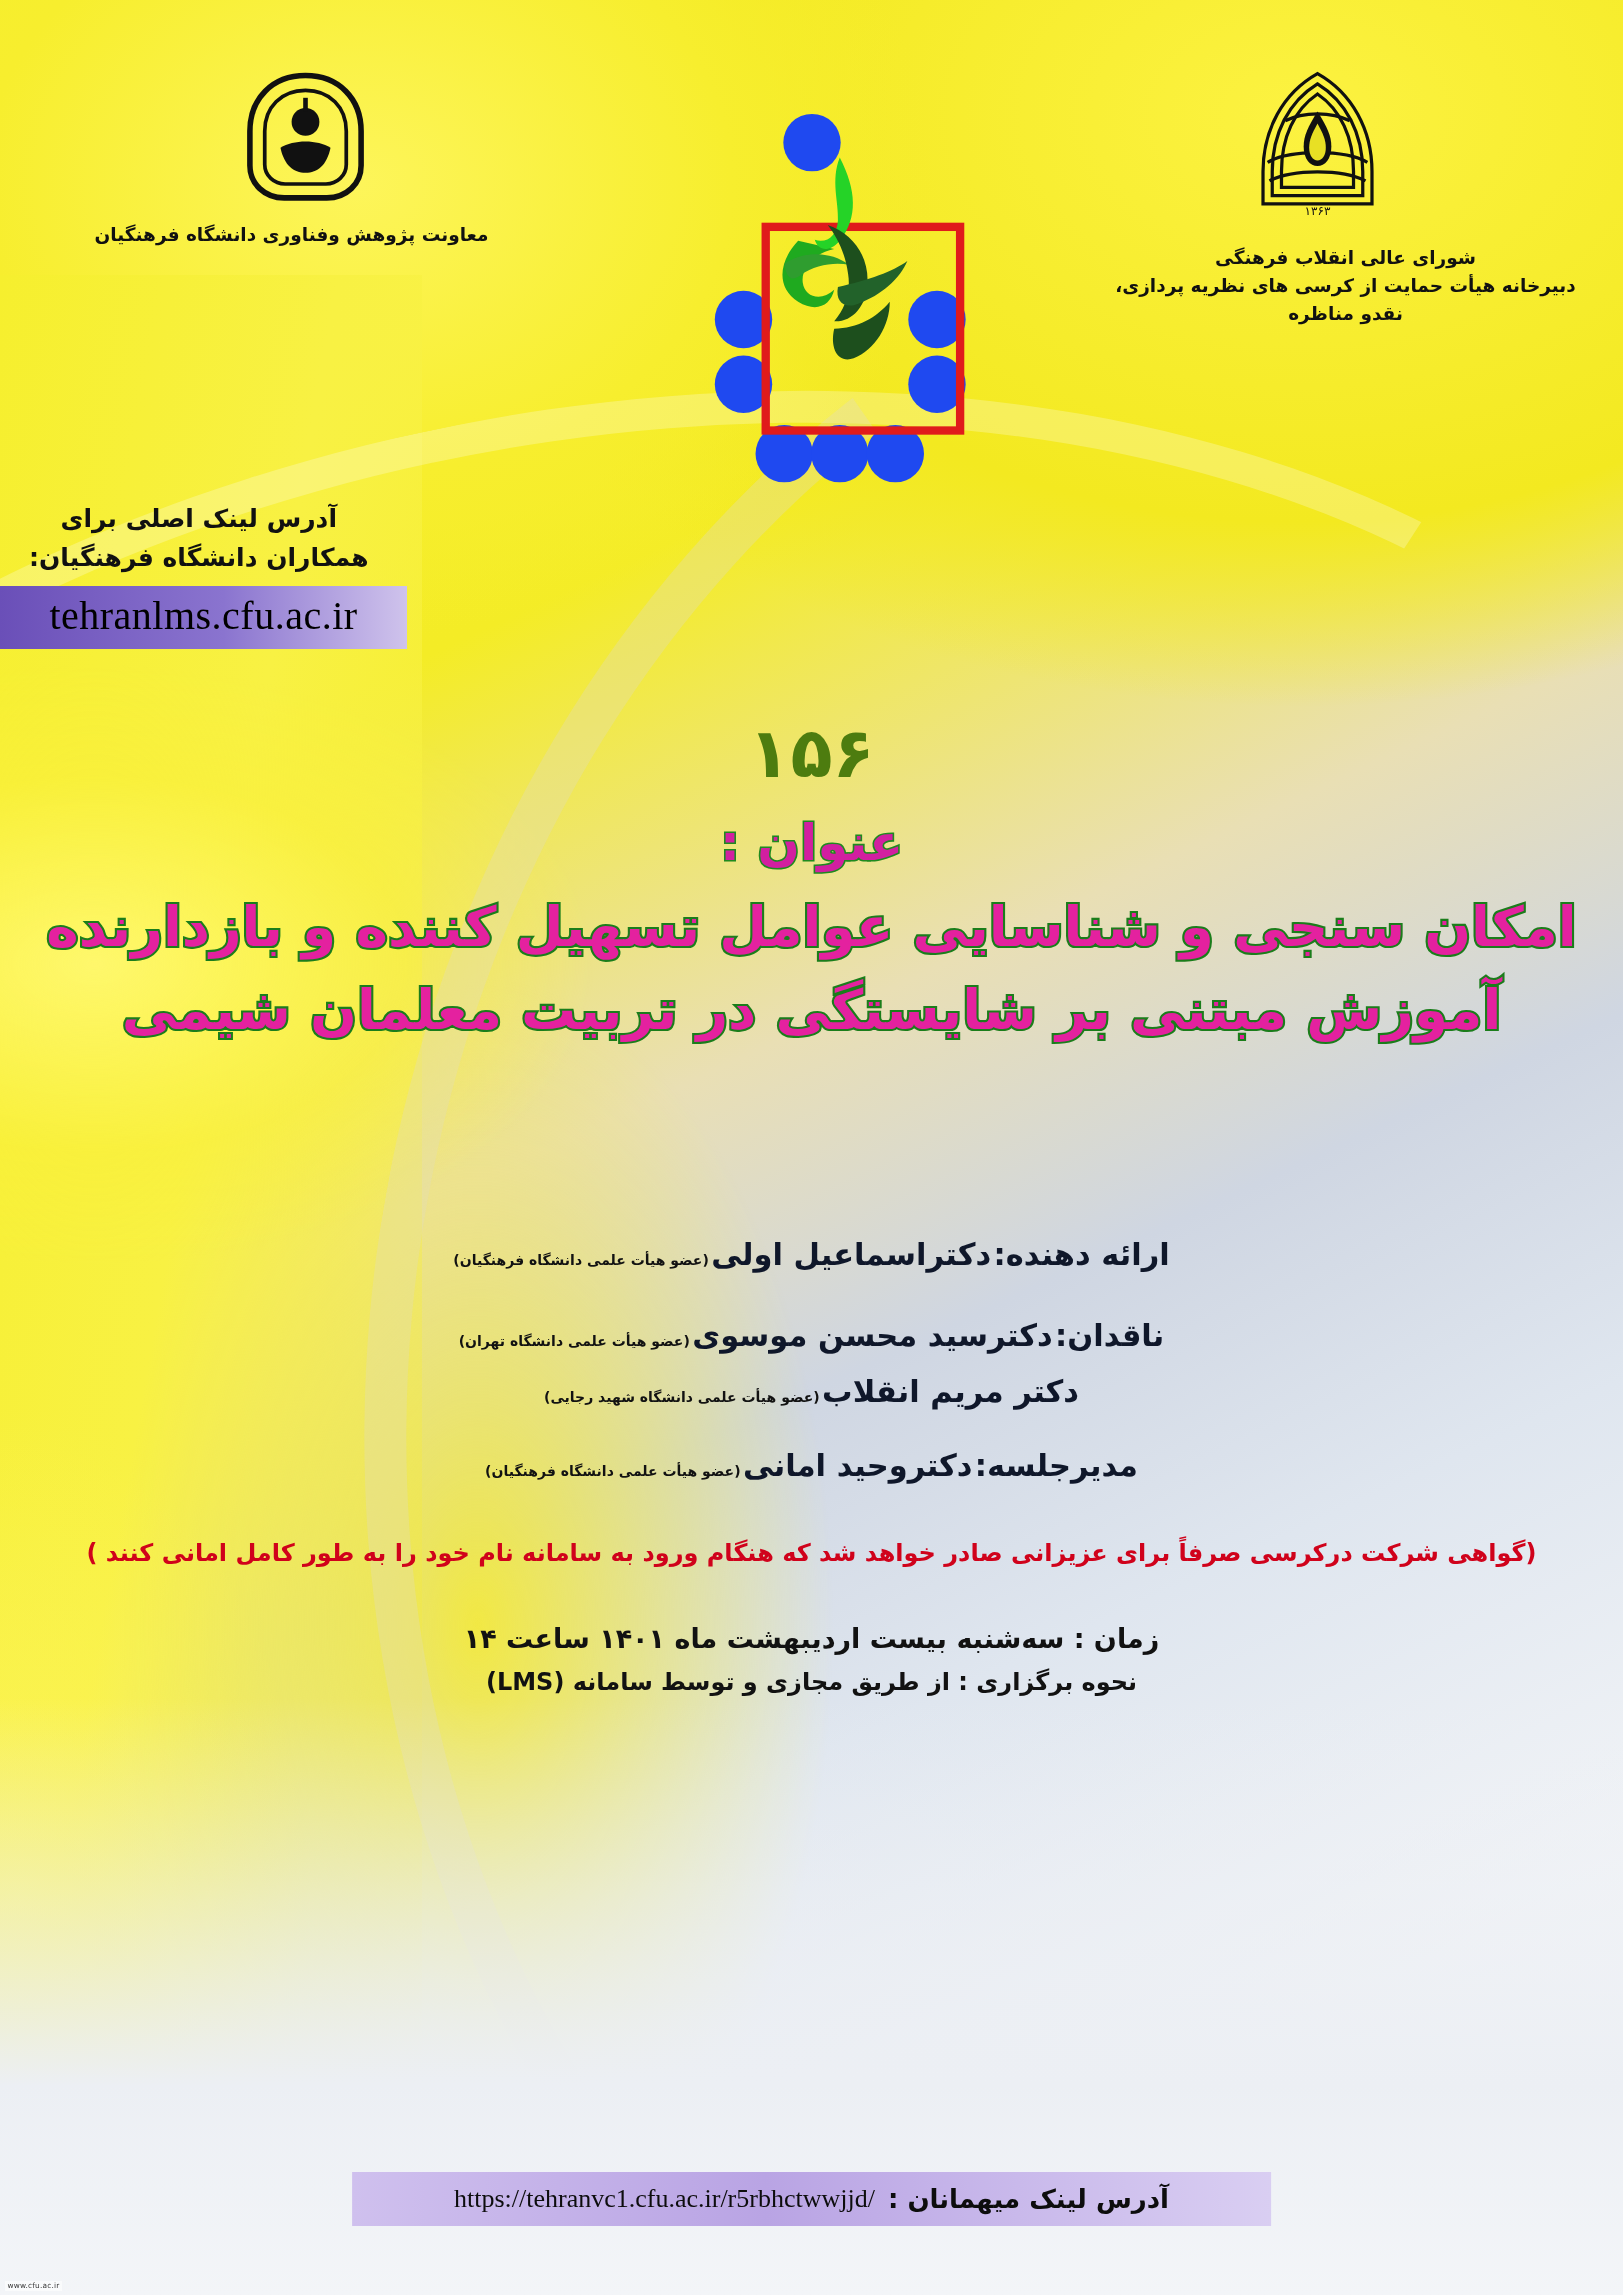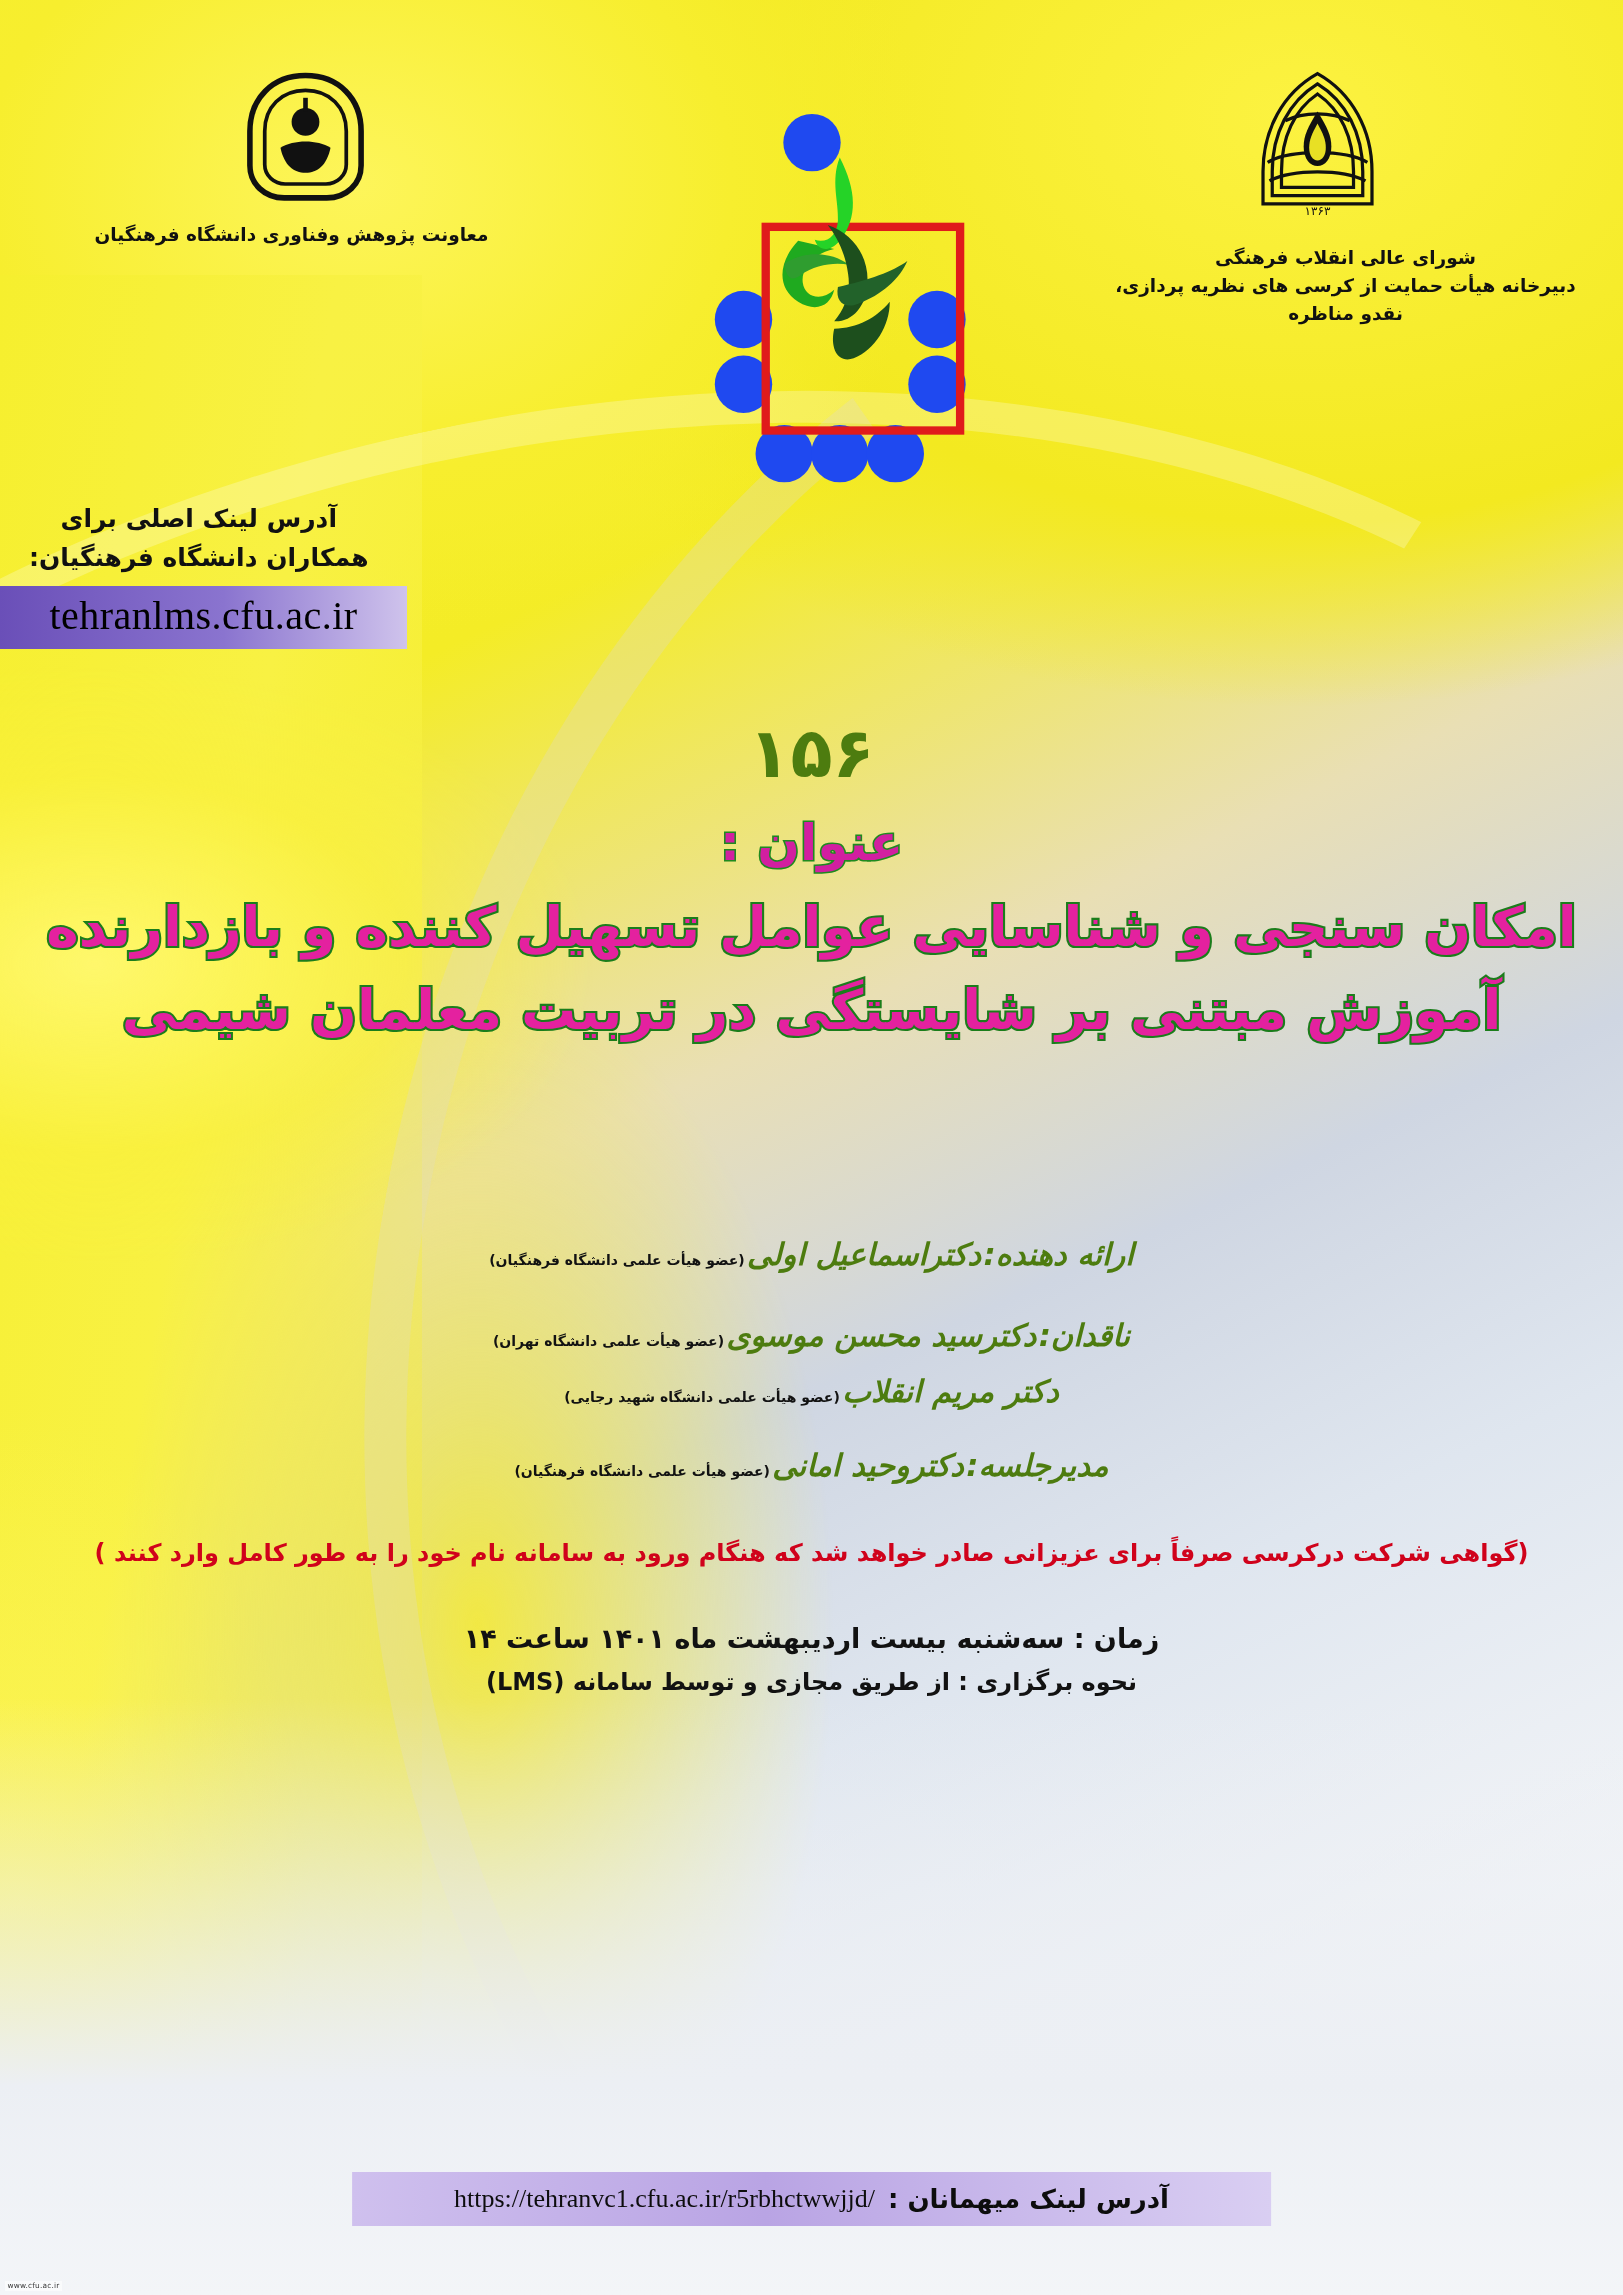--- a/index.html
+++ b/index.html
@@ -205,22 +205,21 @@
     direction: rtl;
     text-align: center;
   }
   .row {
     margin-bottom: 7.4px;
     line-height: 1.6;
   }
   .row-big {
     font-size: 30.5px;
     font-weight: bold;
-    color: #4d7c0f;
-    font-style: italic;
+    color: #0f172a;
   }
   .row-sub {
     font-size: 14px;
     font-weight: bold;
     color: #121212;
   }
   .gap-lg { margin-top: 32px; }
   .gap-md { margin-top: 25px; }
   .note {
     font-size: 24px;
@@ -382,21 +381,21 @@
     <span class="row-big">دکتر مریم انقلاب</span>
     <span class="row-sub">(عضو هیأت علمی دانشگاه شهید رجایی)</span>
   </div>
 
   <div class="row gap-md">
     <span class="row-big">مدیرجلسه:</span>
     <span class="row-big">دکتروحید امانی</span>
     <span class="row-sub">(عضو هیأت علمی دانشگاه فرهنگیان)</span>
   </div>
 
-  <div class="note">(گواهی شرکت درکرسی صرفاً برای عزیزانی صادر خواهد شد که هنگام ورود به سامانه نام خود را به طور کامل وارد کنند )</div>
+  <div class="note">(گواهی شرکت درکرسی صرفاً برای عزیزانی صادر خواهد شد که هنگام ورود به سامانه نام خود را به طور کامل امانی کنند )</div>
 
   <div class="schedule">
     <div>زمان : سه‌شنبه بیست اردیبهشت ماه ۱۴۰۱ ساعت ۱۴</div>
     <div class="small">نحوه برگزاری : از طریق مجازی و توسط سامانه (LMS)</div>
   </div>
 </div>
 
 <div class="guest-bar">
   <span class="guest-label">آدرس لینک میهمانان :</span>
   <span class="guest-url">https://tehranvc1.cfu.ac.ir/r5rbhctwwjjd/</span>

